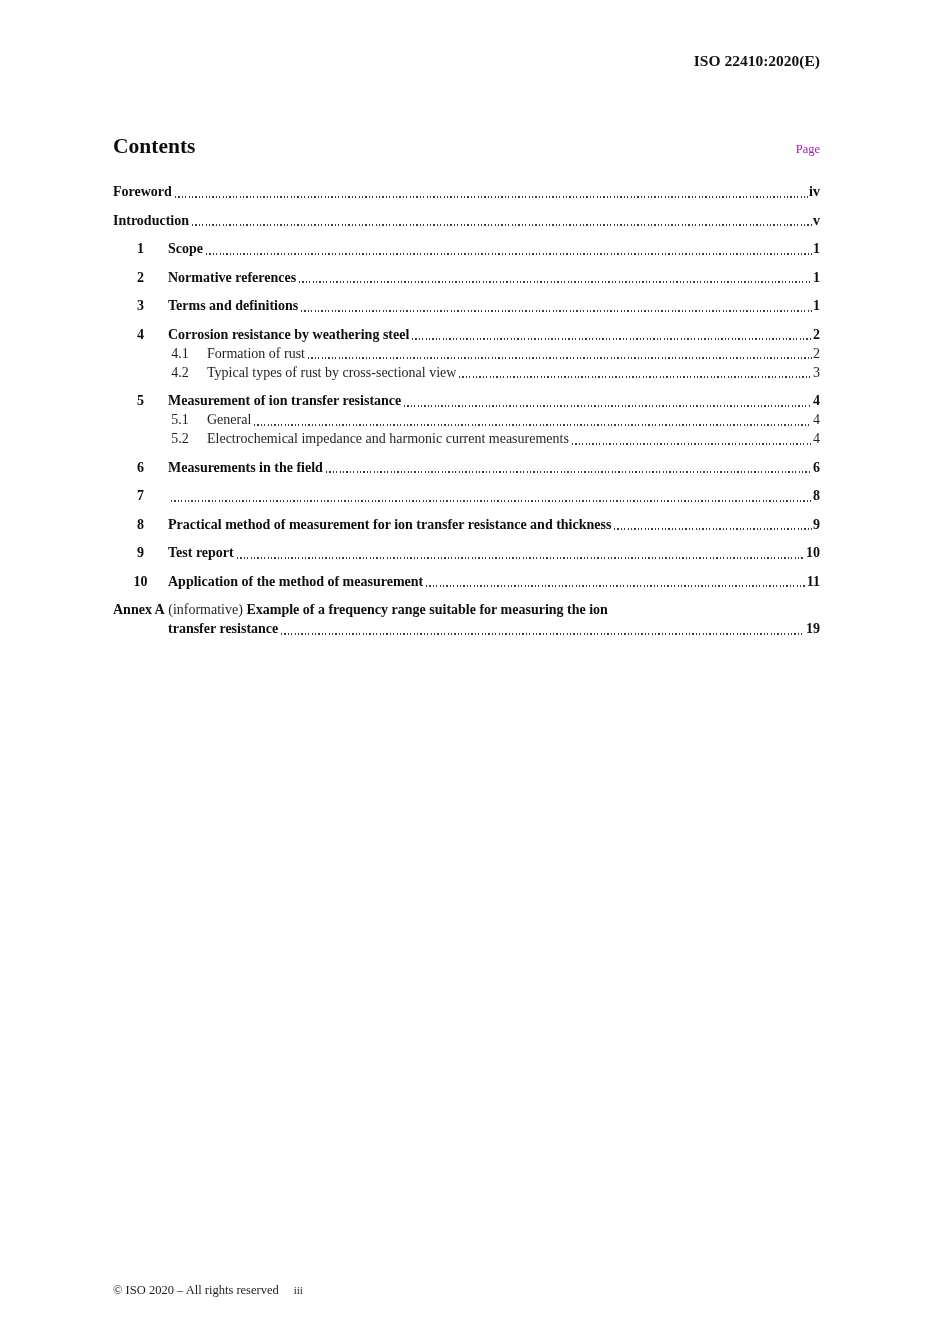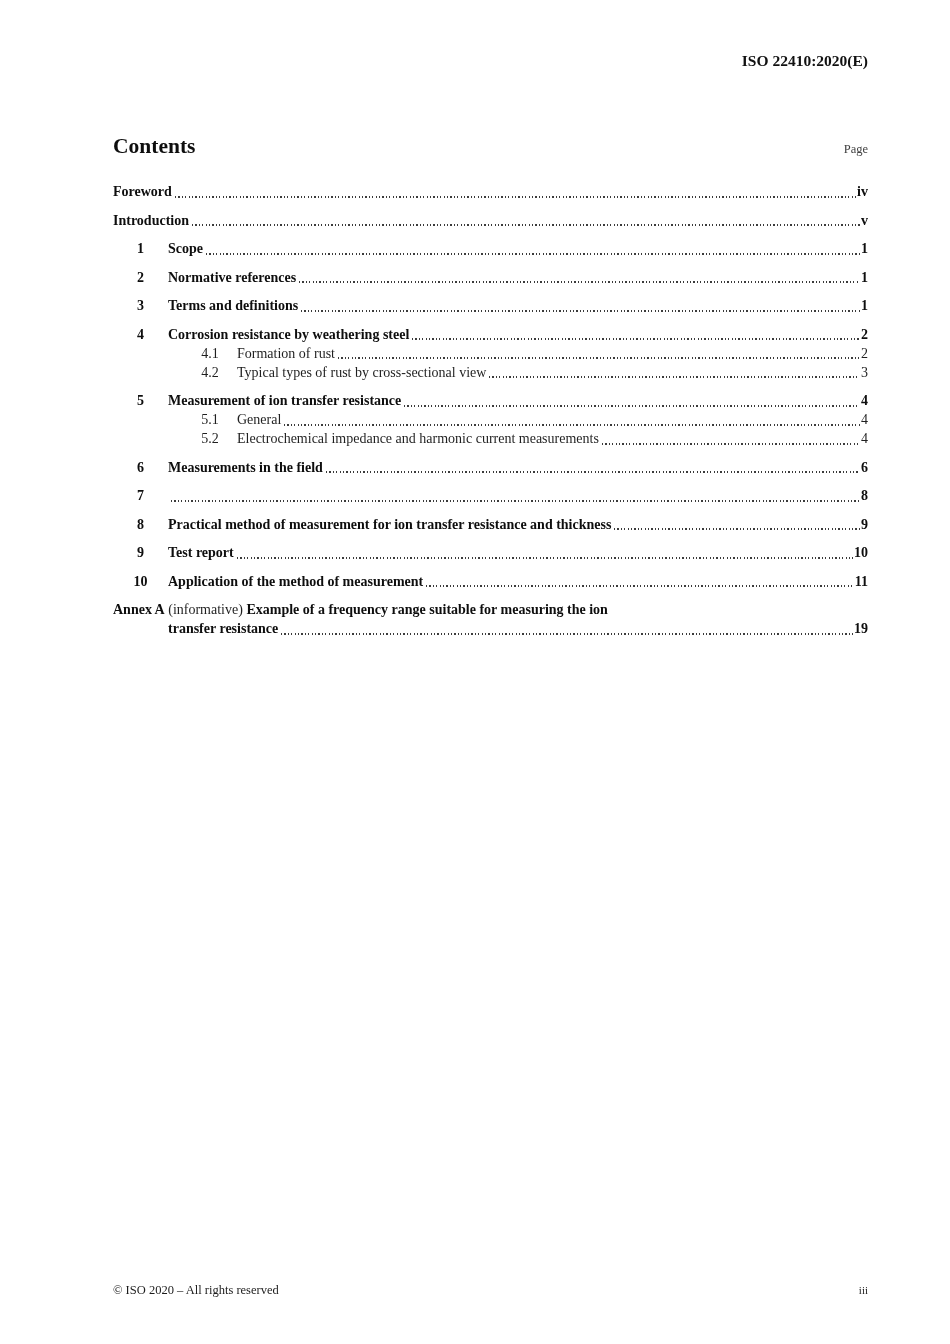--- a/index.html
+++ b/index.html
@@ -8,21 +8,20 @@
     background: #ffffff;
   }
   .page {
     position: relative;
     width: 880px;
     height: 1344px;
     background: #ffffff;
     font-family: "Liberation Serif", "DejaVu Serif", serif;
     color: #1a1a1a;
     overflow: hidden;
-    padding-left: 48px;
   }
   .doc-ref {
     position: absolute;
     top: 52px;
     right: 60px;
     font-size: 15.5px;
     font-weight: bold;
     color: #111111;
   }
   .content {
@@ -39,21 +38,21 @@
     line-height: 30px;
     gap: 34px;
   }
   .contents-title {
     font-size: 21.5px;
     font-weight: bold;
     color: #0e0e0e;
   }
   .page-label {
     font-size: 12.5px;
-    color: #404040;
+    color: #a21caf;
   }
   .toc-list {
     margin-top: 18px;
   }
   .toc-row {
     display: flex;
     align-items: baseline;
     line-height: 19px;
     font-size: 14px;
     margin-top: 9.5px;
@@ -78,21 +77,21 @@
   .toc-row.sub .entry-page,
   .normal-seg {
     font-weight: normal;
     color: #1f1f1f;
   }
   .entry-num {
     flex: 0 0 55px;
   }
   .toc-row.sub .entry-num {
     flex: 0 0 54px;
-    margin-left: 70px;
+    margin-left: 40px;
   }
   .toc-row.annex-line2 .indent-spacer {
     flex: 0 0 55px;
   }
   .entry-label {
     white-space: nowrap;
   }
   .leader {
     flex: 1 1 auto;
     min-width: 8px;
@@ -103,24 +102,24 @@
   }
   .entry-page {
     white-space: nowrap;
   }
   .footer {
     position: absolute;
     left: 113px;
     right: 60px;
     top: 1283px;
     display: flex;
-    justify-content: space-between;
     align-items: baseline;
     font-size: 12.5px;
     color: #1c1c1c;
+    gap: 15px;
   }
   .footer .page-num {
     font-size: 11px;
   }
 </style>
 </head>
 <body>
 
 <div class="page">
 

